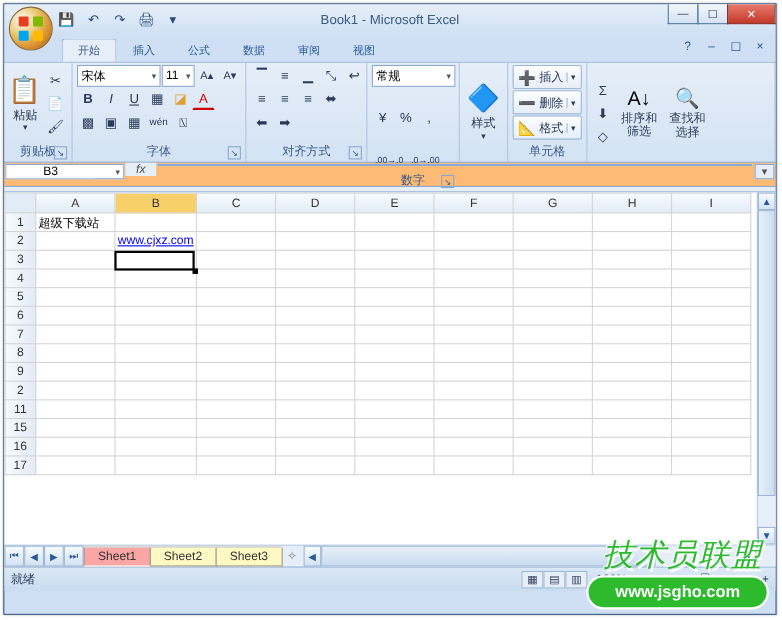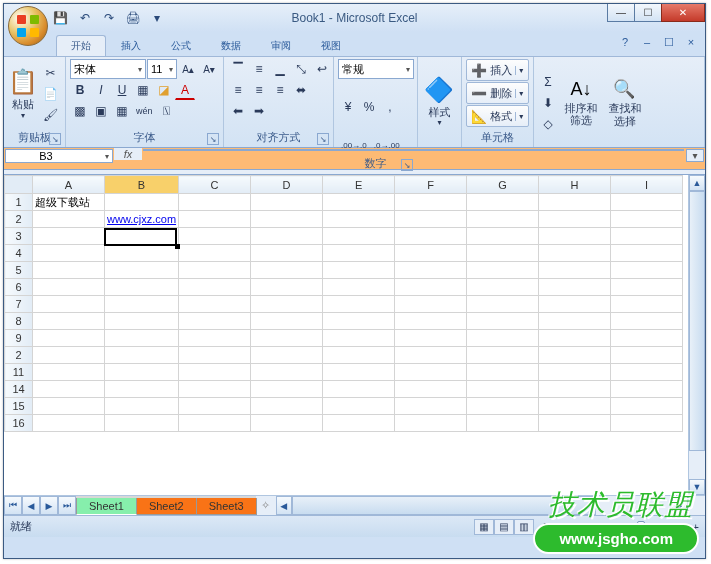--- a/index.html
+++ b/index.html
@@ -84,22 +84,22 @@
 .vscroll .sbtn, .hscroll .sbtn { background: linear-gradient(#f6fafd,#d3e3f4); border: 1px solid #a0b8d8; font-size: 9px; display:flex;align-items:center;justify-content:center;color:#2a5a9a;cursor:pointer;}
 .vscroll .sbtn { height: 16px; }
 .vscroll .thumb { flex: 0 0 auto; height: 260px; background: linear-gradient(90deg,#e8f0f8,#c8dcf0); border: 1px solid #a0b8d8; margin: 0; }
 .vscroll .track { flex: 1; background: #e6eef8; }
 
 
 .bottom-strip { height: 20px; display: flex; background: #e6eef8; border-top: 1px solid #b0c6e0; }
 .tab-nav { display: flex; }
 .tab-nav .sbtn { width: 18px; height: 19px; border: 1px solid #a0b8d8; background: linear-gradient(#f6fafd,#d3e3f4); font-size: 9px; display:flex;align-items:center;justify-content:center;color:#2a5a9a;cursor:pointer;}
 .sheet-tabs { display: flex; align-items: flex-end; background: #d8d8d8; flex: 0 0 auto; }
-.sheet-tab { padding: 2px 12px; font-size: 11px; background: #f97316; border: 1px solid #999; border-top: none; margin-right: -1px; cursor: pointer; color: #333; position: relative; }
-.sheet-tab.active { background: #86efac; border-bottom-color: #fff; z-index: 1; }
+.sheet-tab { padding: 2px 12px; font-size: 11px; background: #fef9c3; border: 1px solid #999; border-top: none; margin-right: -1px; cursor: pointer; color: #333; position: relative; }
+.sheet-tab.active { background: #fca5a5; border-bottom-color: #fff; z-index: 1; }
 .sheet-new { width: 20px; font-size: 11px; display:flex;align-items:center;justify-content:center;cursor:pointer;color:#888; }
 .hscroll { flex: 1; display: flex; }
 .hscroll .sbtn { width: 16px; }
 .hscroll .track { flex: 1; background: #e6eef8; }
 .hscroll .thumb { width: 80%; height: 100%; background: linear-gradient(#e8f0f8,#c8dcf0); border: 1px solid #a0b8d8; }
 .resize-grip { width: 17px; background: #e6eef8; border-left: 1px solid #b0c6e0; }
 
 
 .statusbar { height: 22px; background: linear-gradient(#dce8f6,#c8dcf0); border-top: 1px solid #a0b8d8; display: flex; align-items: center; font-size: 11px; color: #2a3a5a; padding: 0 6px; gap: 8px; }
 .statusbar .spacer { flex: 1; }
@@ -460,45 +460,45 @@
               <td></td>
               <td></td>
               <td></td>
               <td></td>
               <td></td>
               <td></td>
               <td></td>
               <td></td>
             </tr>
             <tr class="">
-              <th class="rowh">14</th>
-              <td></td>
-              <td></td>
-              <td></td>
-              <td></td>
-              <td></td>
-              <td></td>
-              <td></td>
-              <td></td>
-              <td></td>
-            </tr>
-            <tr class="">
               <th class="rowh">15</th>
               <td></td>
               <td></td>
               <td></td>
               <td></td>
               <td></td>
               <td></td>
               <td></td>
               <td></td>
               <td></td>
             </tr>
             <tr class="">
               <th class="rowh">16</th>
+              <td></td>
+              <td></td>
+              <td></td>
+              <td></td>
+              <td></td>
+              <td></td>
+              <td></td>
+              <td></td>
+              <td></td>
+            </tr>
+            <tr class="">
+              <th class="rowh">17</th>
               <td></td>
               <td></td>
               <td></td>
               <td></td>
               <td></td>
               <td></td>
               <td></td>
               <td></td>
               <td></td>
             </tr>

